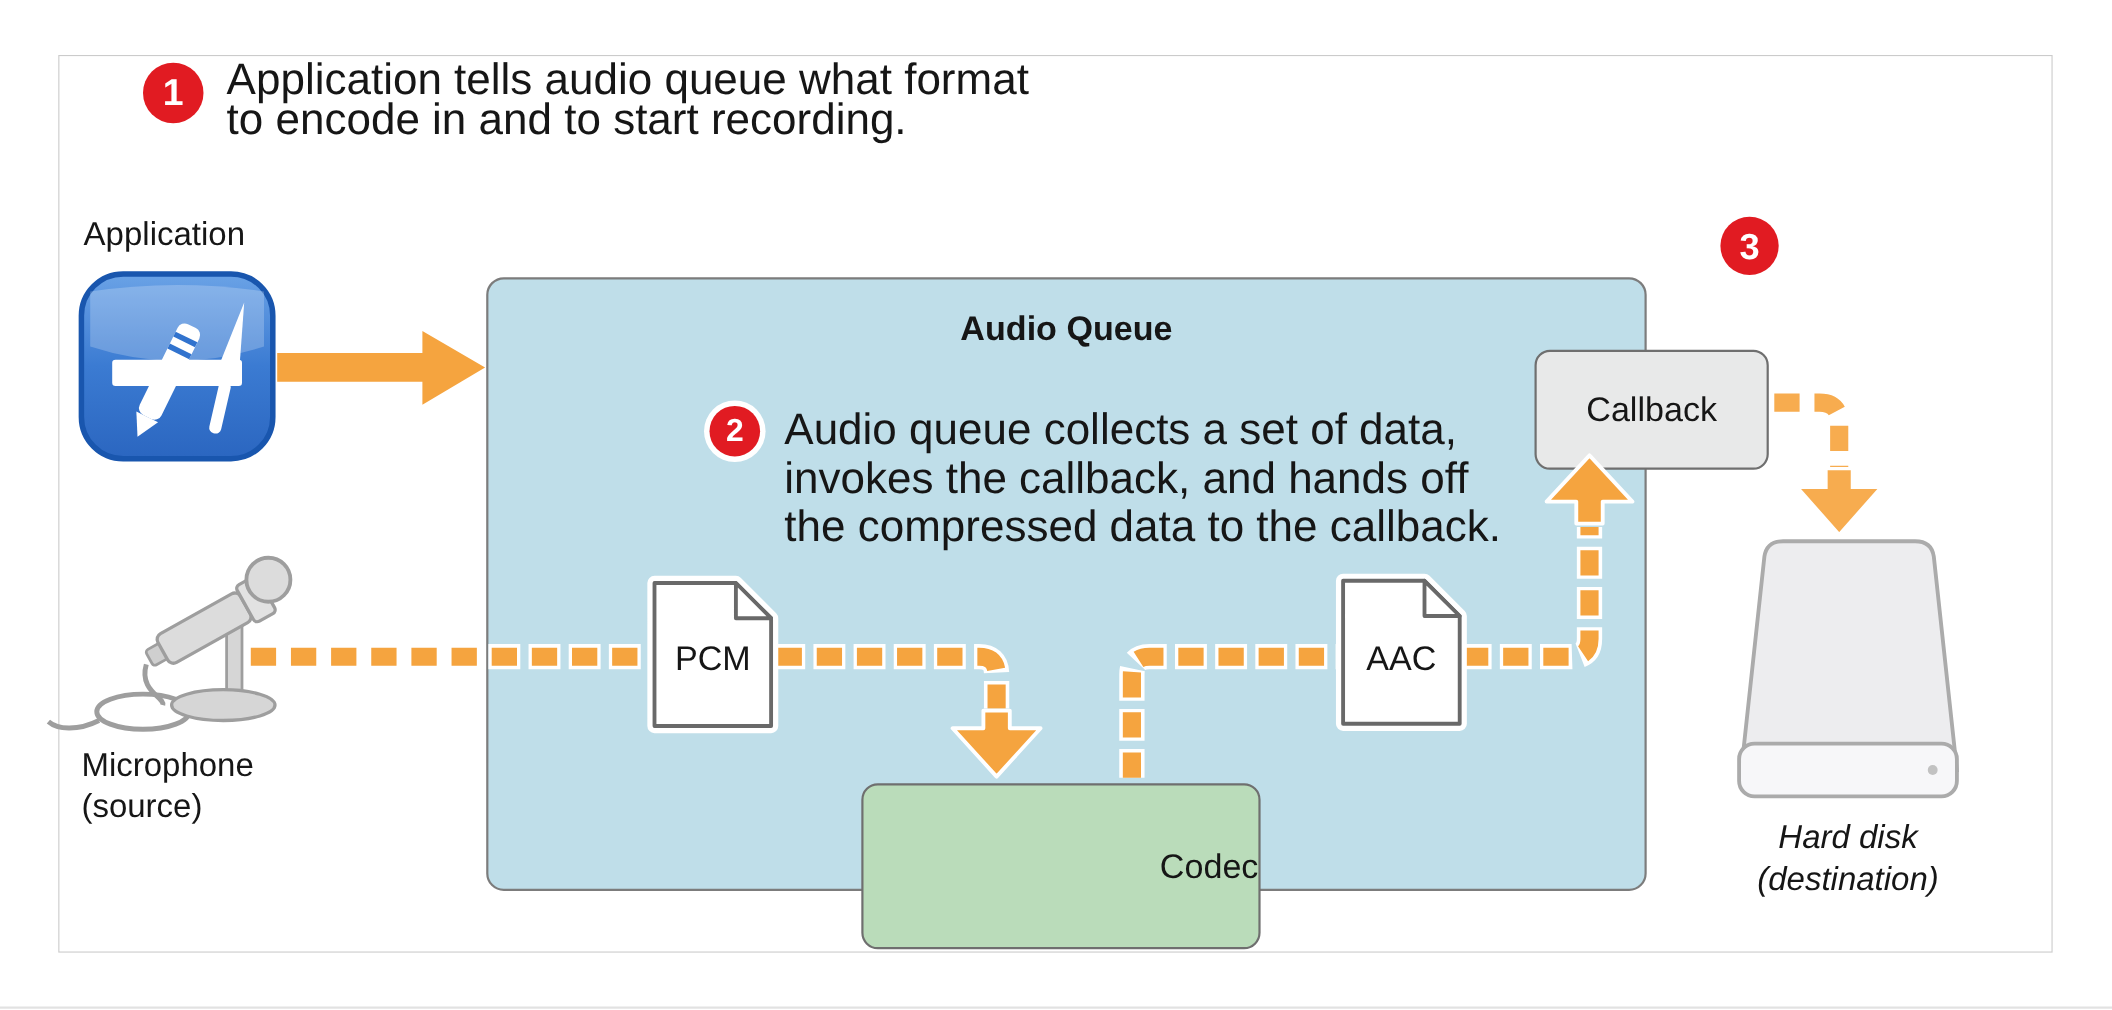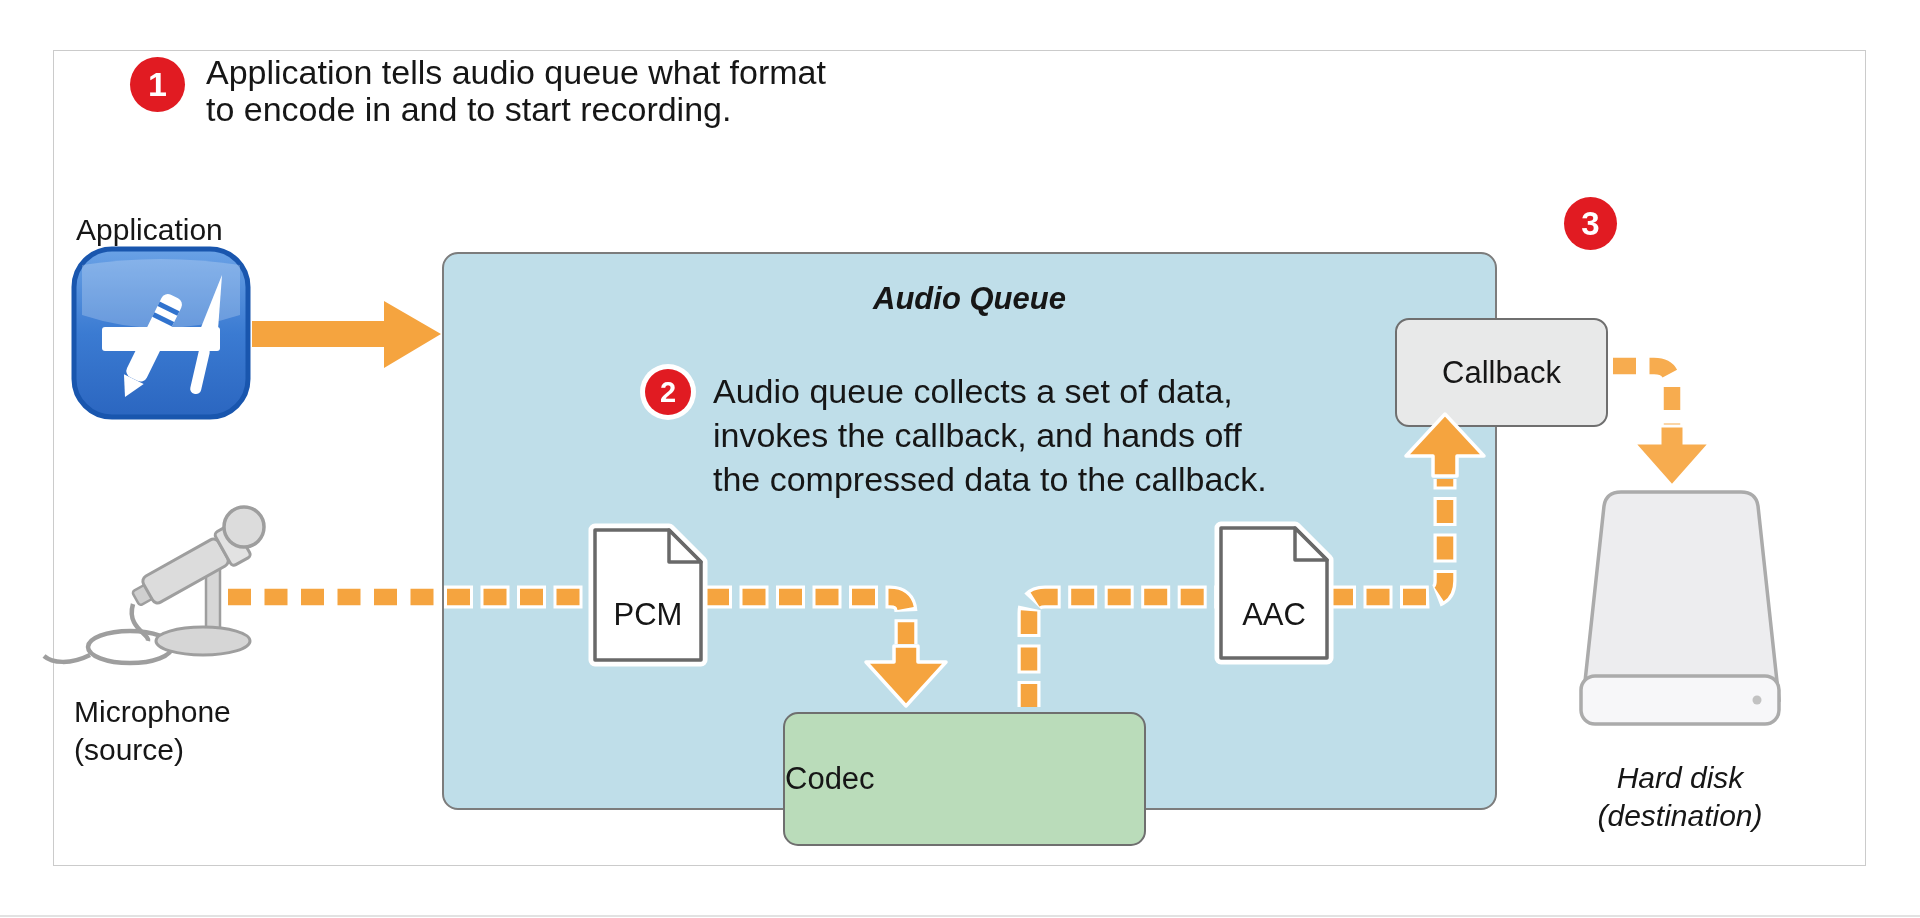--- a/index.html
+++ b/index.html
@@ -15,50 +15,50 @@
   .bottom-rule{
     position:absolute;left:0;top:915px;width:1920px;height:1.5px;
     background:#e2e2e2;
   }
   .aq-box{
     position:absolute;left:442px;top:252px;width:1055px;height:558px;
     background:var(--audio_queue_fill,#bfdee9);
     border:2px solid #7c7c7c;border-radius:16px;box-sizing:border-box;
   }
   .codec-box{
-    position:absolute;left:783px;top:712px;width:363px;height:134px;
+    position:absolute;left:783px;top:712px;width:363px;height:151px;
     background:var(--codec_fill,#badcba);
     border:2.5px solid #6f6f6f;border-radius:15px;box-sizing:border-box;
-    display:flex;align-items:center;justify-content:flex-start;
+    display:flex;align-items:center;justify-content:flex-end;
     font-size:31px;
   }
   .callback-box{
     position:absolute;left:1395px;top:318px;width:213px;height:109px;
     background:var(--callback_fill,#e8e9e9);
     border:2.5px solid #6f6f6f;border-radius:14px;box-sizing:border-box;
     display:flex;align-items:center;justify-content:center;
     font-size:31px;
   }
   .aq-title{
     position:absolute;left:442px;top:281px;width:1055px;text-align:center;
-    font-size:31px;font-weight:bold;font-style:italic;
+    font-size:31px;font-weight:bold;
   }
   .badge{
     position:absolute;border-radius:50%;
     background:var(--step_badge,#e11b22);color:#ffffff;font-weight:bold;
     display:flex;align-items:center;justify-content:center;
   }
   .badge-1{left:130px;top:57px;width:55px;height:55px;font-size:34px;}
   .badge-2{left:645px;top:369px;width:46px;height:46px;font-size:29px;box-shadow:0 0 0 5px #ffffff;}
   .badge-3{left:1564px;top:197px;width:53px;height:53px;font-size:33px;}
-  .ann{position:absolute;font-size:34px;}
+  .ann{position:absolute;font-size:40px;}
   .ann-1{left:206px;top:54px;line-height:37px;}
   .ann-2{left:713px;top:369px;line-height:44px;}
   .ann-3{left:1634px;top:200px;line-height:38px;}
-  .node-label{position:absolute;font-size:30px;margin-top:16px;}
+  .node-label{position:absolute;font-size:30px;}
   .app-label{left:76px;top:197px;}
   .doc-label{width:106px;text-align:center;font-size:31px;top:581px;}
   .pcm-label{left:595px;}
   .aac-label{left:1221px;}
   .mic-label{left:74px;top:677px;width:250px;line-height:38px;}
   .disk-label{left:1552px;top:743px;width:256px;text-align:center;line-height:38px;font-style:italic;}
   svg.art{position:absolute;left:0;top:0;width:1920px;height:918px;pointer-events:none;}
   .dash-under{fill:none;stroke:#ffffff;stroke-width:23;stroke-dasharray:29 7.5;stroke-dashoffset:3;}
   .dash-over{fill:none;stroke:var(--flow_orange,#f5a43f);stroke-width:16.5;stroke-dasharray:23 13.5;}
   .dash-over-light{stroke:var(--flow_orange_light,#f7ac4f);}

